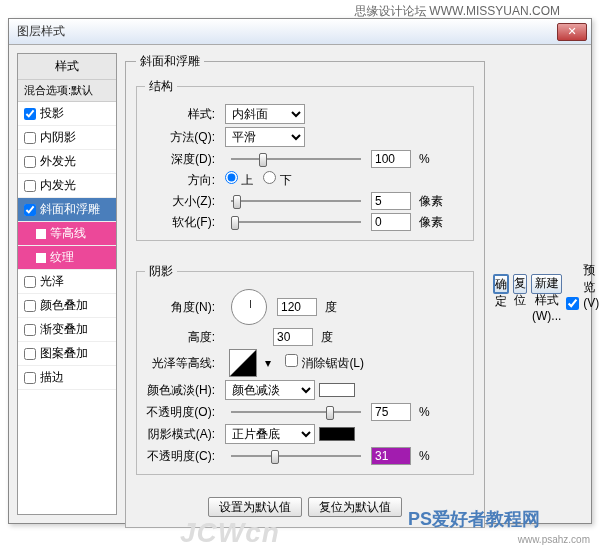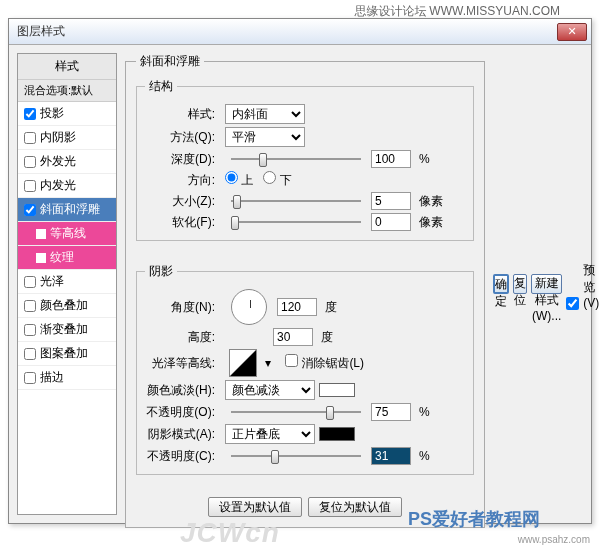--- a/index.html
+++ b/index.html
@@ -19,21 +19,21 @@
 .sidebar-item input[type=checkbox]{width:12px;height:12px}
 .sub-icon{width:10px;height:10px;background:#fff;display:inline-block}
 .main{flex:1;display:flex;flex-direction:column;gap:6px}
 fieldset{border:1px solid #aaa;padding:8px 10px 10px;background:#f0f0f0}
 legend{padding:0 4px;font-size:12px}
 .inner-fieldset{border:1px solid #bbb;padding:6px 8px;margin-bottom:22px}
 .row{display:flex;align-items:center;margin:3px 0;gap:4px}
 .label{width:70px;text-align:right;margin-right:6px}
 select,.dropdown{height:20px;border:1px solid #999;background:#fff;padding:0 2px;font-size:12px}
 input[type=text]{height:18px;border:1px solid #999;padding:0 3px;background:#fff;width:40px;text-align:left}
-input[type=text].selected{background:#0c4a6e;color:#fff}
+input[type=text].selected{background:#a21caf;color:#fff}
 .slider{flex:1;max-width:130px;height:16px;position:relative;margin:0 6px}
 .slider-track{position:absolute;top:7px;left:0;right:0;height:2px;background:#999}
 .slider-thumb{position:absolute;top:2px;width:8px;height:14px;background:linear-gradient(#fff,#ccc);border:1px solid #666;border-radius:2px}
 .radio-group{display:flex;gap:10px;align-items:center}
 .unit{margin-left:4px}
 .angle-dial{width:36px;height:36px;border:1px solid #888;border-radius:50%;background:#fff;position:relative;margin:0 6px}
 .angle-dial::after{content:"";position:absolute;top:10px;left:18px;width:1px;height:8px;background:#333}
 .contour-box{width:28px;height:28px;border:1px solid #888;background:linear-gradient(135deg,#fff 0%,#fff 48%,#000 52%,#000 100%);margin:0 4px}
 .color-box{width:36px;height:14px;border:1px solid #666;display:inline-block}
 .color-black{background:#000}

